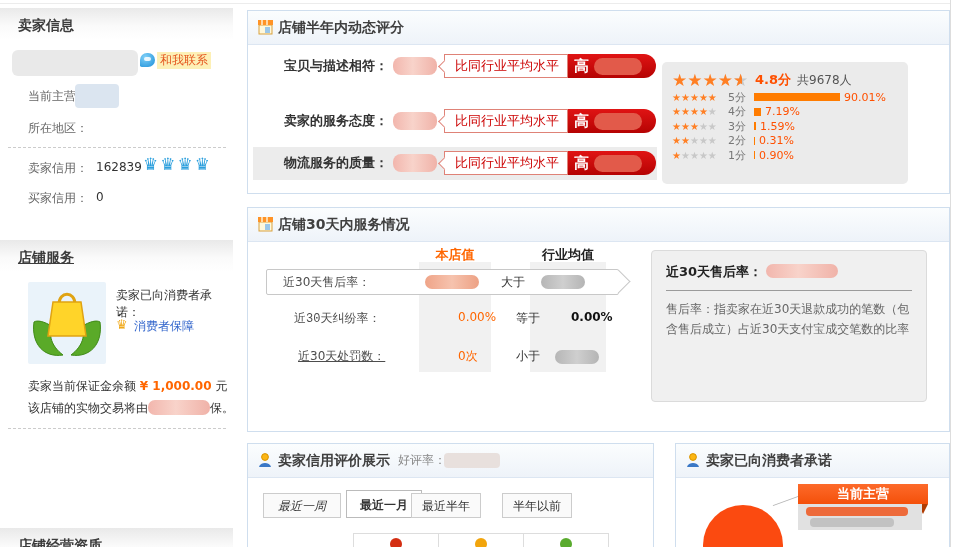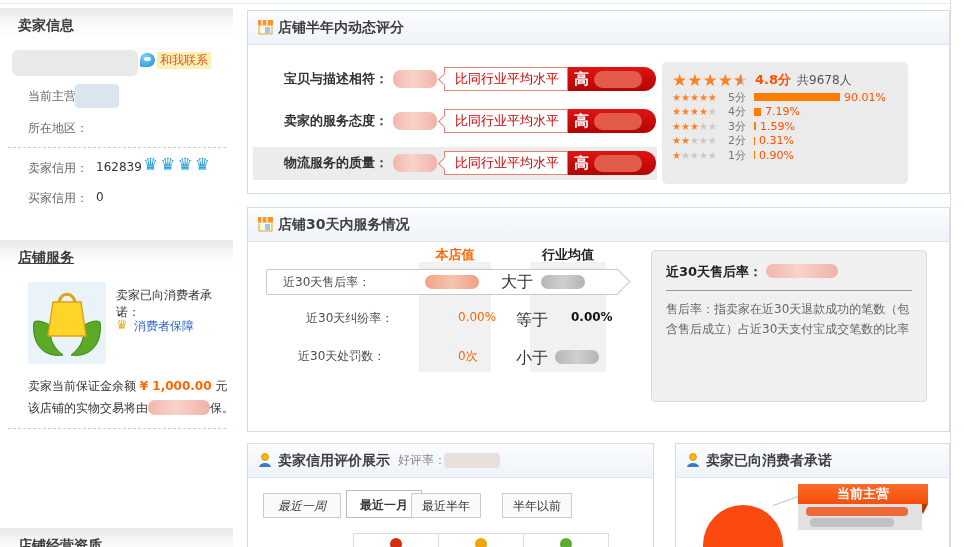--- a/index.html
+++ b/index.html
@@ -55,21 +55,21 @@
   .dist-stars{width:56px;font-size:10px;letter-spacing:0;}
   .dist-label{width:26px;color:#777;}
   .dist-bar{height:8px;background:#ff7c00;}
   .dist-pct{color:#ff5000;margin-left:4px;}
   
   .col-head{position:absolute;top:38px;font-size:13px;font-weight:bold;text-align:center;}
   .band{position:absolute;top:54px;height:110px;background:#f1f1f1;}
   .svc-hl{position:absolute;left:18px;top:61px;width:351px;height:24px;background:#fff;border:1px solid #c8c8c8;border-radius:2px;cursor:pointer;}
   .svc-hl .arrow{position:absolute;right:-9px;top:3px;width:16px;height:16px;background:#fff;border-top:1px solid #c8c8c8;border-right:1px solid #c8c8c8;transform:rotate(45deg);}
   .svc-label{font-size:12px;color:#4d4d4d;}
-  .svc-op{position:absolute;left:252px;font-size:16px;color:#333;}
+  .svc-op{position:absolute;left:252px;font-size:12px;color:#333;}
   .orange-val{color:#ff6600;}
   .bold-val{color:#111;font-weight:bold;}
   .info-box{position:absolute;left:403px;top:42px;width:276px;height:152px;box-sizing:border-box;background:#f0f0f0;border:1px solid #dbdbdb;border-radius:4px;padding:12px 14px;}
   .info-title{font-size:13px;font-weight:bold;color:#222;}
   .info-hr{border:none;border-top:1px solid #9b9b9b;margin:9px 0 8px 0;}
   .info-desc{font-size:12px;color:#666;line-height:20px;}
   
   .rate-label{position:absolute;left:150px;top:0;line-height:33px;font-size:12px;color:#888;}
   .tab{position:absolute;top:49px;height:25px;line-height:25px;text-align:center;font-size:12px;background:#fafafa;border:1px solid #ccc;box-sizing:border-box;cursor:pointer;color:#333;}
   .tab.active{top:46px;height:28px;line-height:28px;font-weight:bold;background:#fff;border-color:#bbb;}
@@ -143,21 +143,21 @@
             <rect x="1" y="1" width="15" height="5" fill="#ff9326"></rect>
             <rect x="4" y="1" width="2" height="5" fill="#ffd9a8"></rect>
             <rect x="9" y="1" width="2" height="5" fill="#ffd9a8"></rect>
             <rect x="8" y="8" width="5" height="6" fill="#9cc7e8"></rect>
           </svg>
       </span>
       <span class="p-title">店铺半年内动态评分</span>
     </div>
     <div class="row3-band"></div>
 
-    <div class="dsr-row" style="top:55px;">
+    <div class="dsr-row" style="top:42px;">
       <span class="dsr-label">宝贝与描述相符：</span>
       <span class="blur b-pink" style="left:145px;top:4px;width:44px;height:18px;"></span>
       <span class="cmp">
         <span class="cmp-box"><i class="notch"></i><span>比同行业平均水平</span></span>
         <span class="cmp-high">
             <b>高</b>
             <span class="blur b-red" style="position:static;display:inline-block;width:48px;height:17px;margin-left:5px;"></span>
           </span>
       </span>
     </div>
@@ -244,28 +244,28 @@
 
     <div class="svc-hl">
       <span class="arrow"></span>
       <span class="svc-label" style="position:absolute;left:16px;line-height:24px;">近30天售后率：</span>
       <span class="blur b-orange" style="left:158px;top:5px;width:54px;height:14px;"></span>
       <span class="svc-op" style="line-height:24px;top:0;left:234px;">大于</span>
       <span class="blur b-gray" style="left:274px;top:5px;width:44px;height:14px;"></span>
     </div>
 
     <div class="abs" style="left:0;top:102px;width:699px;height:20px;">
-      <span class="svc-label" style="position:absolute;left:42px;">近30天纠纷率：</span>
+      <span class="svc-label" style="position:absolute;left:30px;font-family:Liberation Mono, monospace;">近30天纠纷率：</span>
       <span class="abs orange-val" style="left:178px;">0.00%</span>
       <span class="svc-op">等于</span>
       <span class="abs bold-val" style="left:291px;">0.00%</span>
     </div>
 
     <div class="abs" style="left:0;top:140px;width:699px;height:20px;">
-      <span class="svc-label" style="position:absolute;left:34px;">近30天处罚数：</span>
+      <span class="svc-label" style="position:absolute;left:34px;text-decoration:underline;">近30天处罚数：</span>
       <span class="abs orange-val" style="left:178px;">0次</span>
       <span class="svc-op">小于</span>
       <span class="blur b-gray" style="left:291px;top:2px;width:44px;height:14px;"></span>
     </div>
 
     <div class="info-box">
       <span class="info-title">近30天售后率：</span>
       <span style="display:inline-block;width:72px;height:14px;vertical-align:-2px;border-radius:7px;background:linear-gradient(90deg,#f2b6ad,#f8d3ca 45%,#f0b2a8);"></span>
       <hr class="info-hr">
       <div class="info-desc">售后率：指卖家在近30天退款成功的笔数（包含售后成立）占近30天支付宝成交笔数的比率</div>

